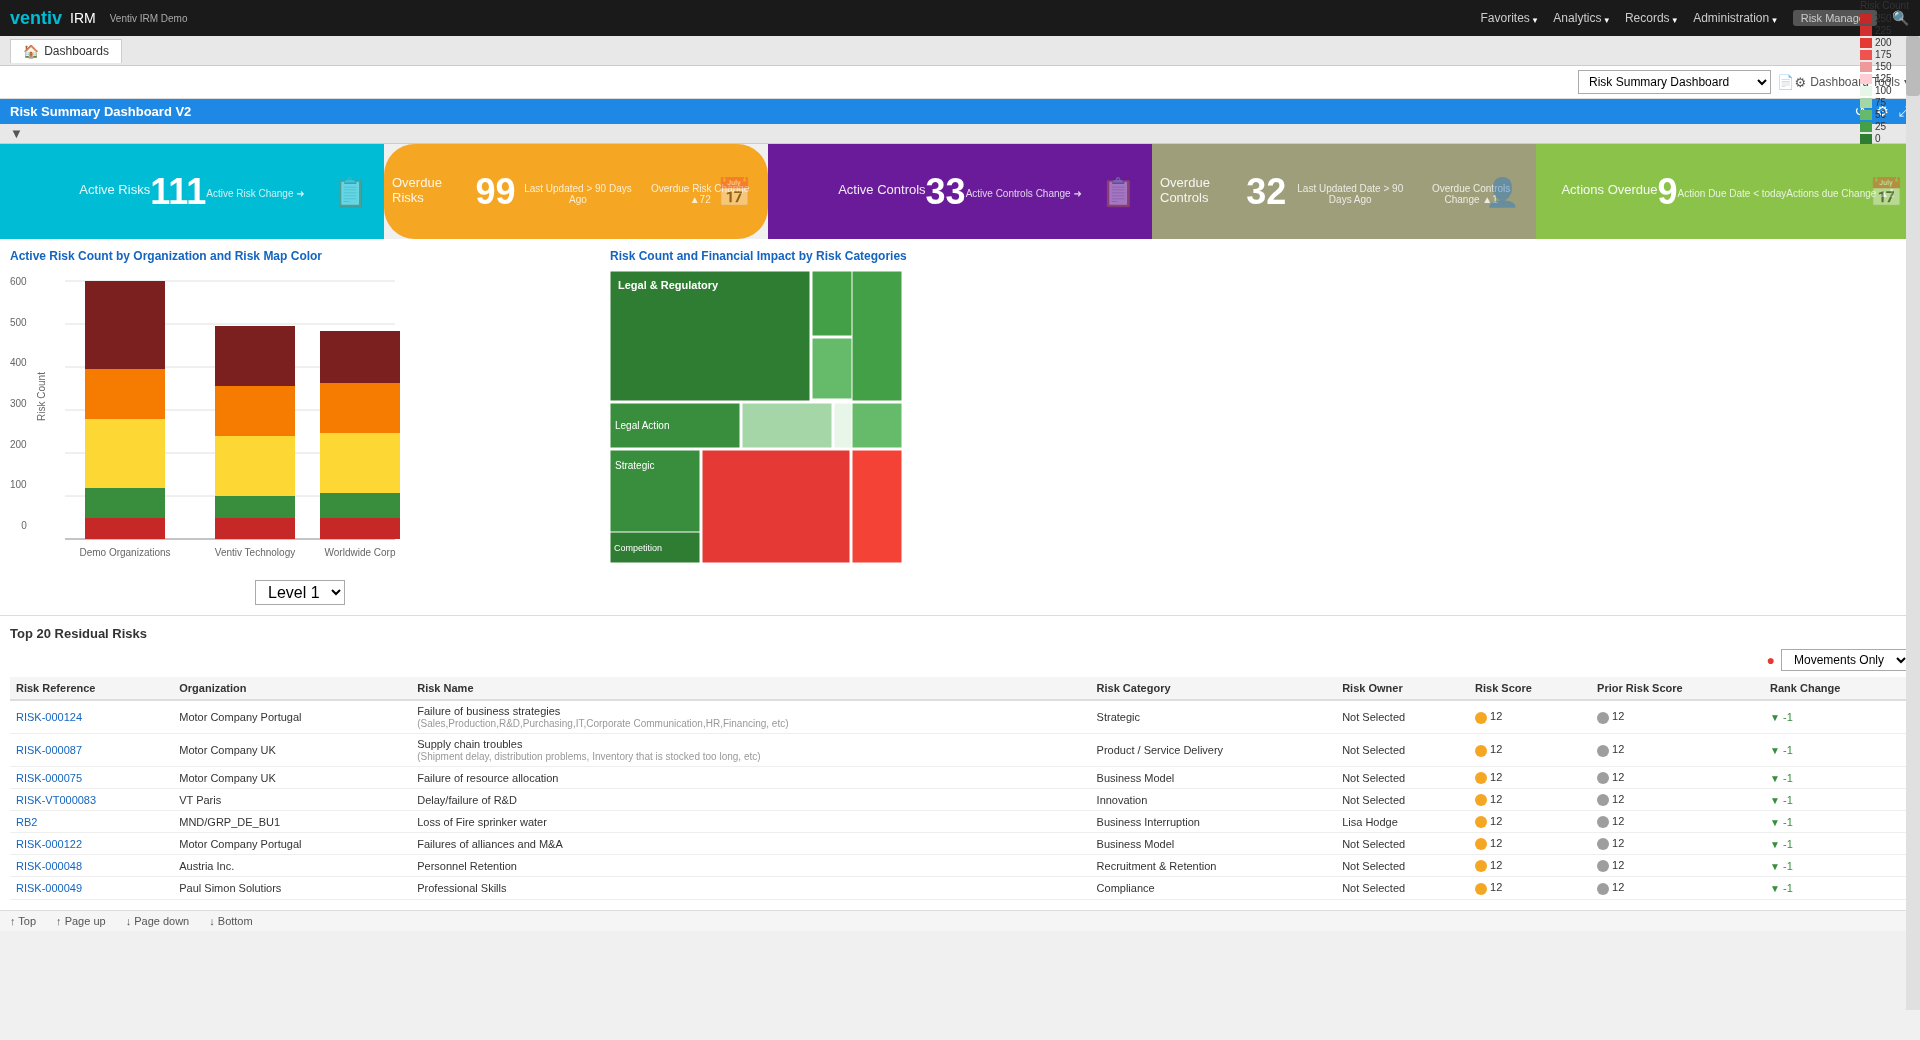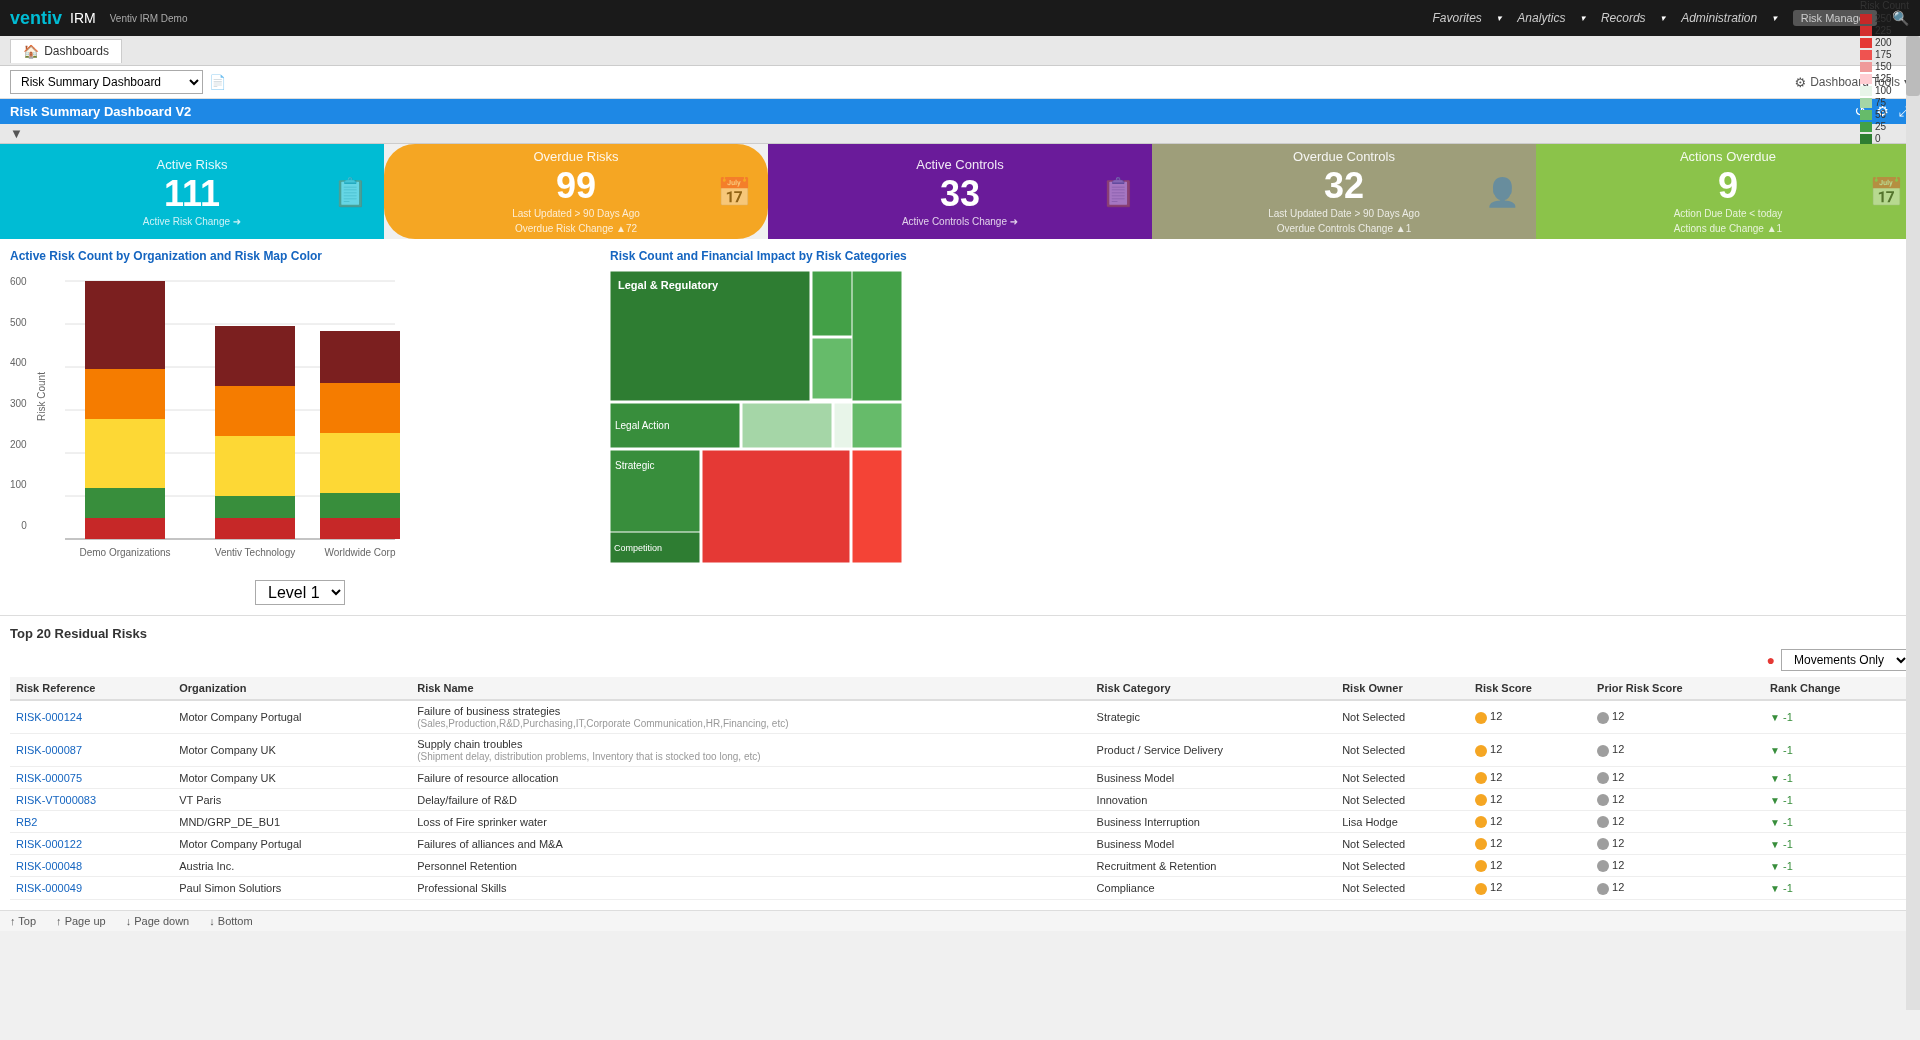--- a/index.html
+++ b/index.html
@@ -15,21 +15,21 @@
       padding: 0 10px;
       color: #fff;
     }
     .top-nav-left { display: flex; align-items: center; gap: 8px; }
     .top-nav-logo { display: flex; align-items: center; gap: 6px; }
     .logo-text { font-size: 18px; font-weight: bold; color: #00bcd4; }
     .logo-irm { color: #fff; font-size: 14px; margin-left: 2px; }
     .logo-demo { color: #aaa; font-size: 10px; margin-left: 8px; }
     .top-nav-right { display: flex; align-items: center; gap: 16px; font-size: 12px; }
     .top-nav-right a { color: #ccc; text-decoration: none; cursor: pointer; }
-    .nav-item { display: flex; align-items: center; gap: 15px; font-style: italic; }
+    .nav-item { display: flex; align-items: flex-end; gap: 3px; }
     .nav-arrow { font-size: 9px; }
     .risk-manager-btn {
       background: #555;
       color: #ccc;
       padding: 2px 8px;
       border-radius: 3px;
       font-size: 11px;
       cursor: pointer;
     }
     .search-icon-btn { color: #ccc; cursor: pointer; font-size: 14px; }
@@ -54,21 +54,21 @@
     }
     .home-icon { font-size: 13px; }
 
     
     .dashboard-toolbar {
       background: #fff;
       border-bottom: 1px solid #ddd;
       padding: 4px 10px;
       display: flex;
       align-items: center;
-      justify-content: space-between;
+      justify-content: flex-end;
     }
     .dashboard-select-wrap { display: flex; align-items: center; gap: 6px; }
     .dashboard-select {
       border: 1px solid #aaa;
       padding: 3px 24px 3px 6px;
       font-size: 12px;
       background: #fff;
       cursor: pointer;
       min-width: 180px;
     }
@@ -93,21 +93,21 @@
     .dashboard-header-actions span { cursor: pointer; font-size: 14px; }
 
     
     .kpi-row {
       display: flex;
       height: 95px;
     }
     .kpi-card {
       flex: 1;
       display: flex;
-      flex-direction: column;
+      flex-direction: row;
       align-items: center;
       justify-content: center;
       padding: 8px;
       position: relative;
     }
     .kpi-card-title { font-size: 13px; color: rgba(255,255,255,0.9); margin-bottom: 4px; }
     .kpi-card-value { font-size: 36px; font-weight: bold; color: #fff; line-height: 1; }
     .kpi-card-sub { font-size: 10px; color: rgba(255,255,255,0.8); margin-top: 4px; text-align: center; }
     .kpi-icon { position: absolute; right: 16px; top: 50%; transform: translateY(-50%); font-size: 28px; color: rgba(255,255,255,0.4); }
     .kpi-active { background: #00bcd4; }

